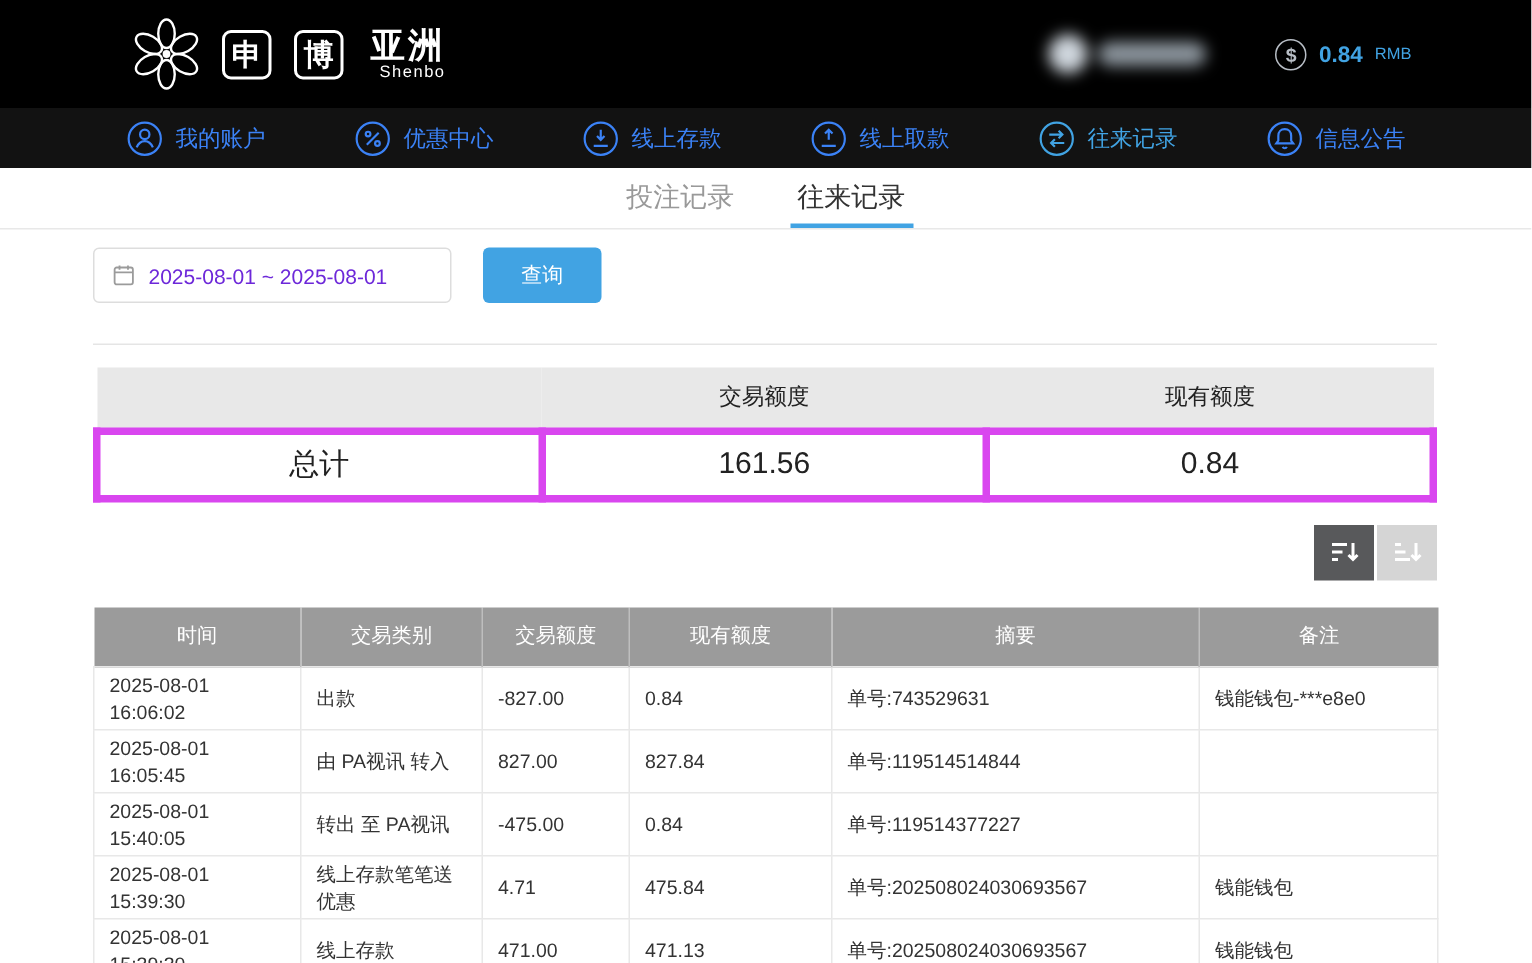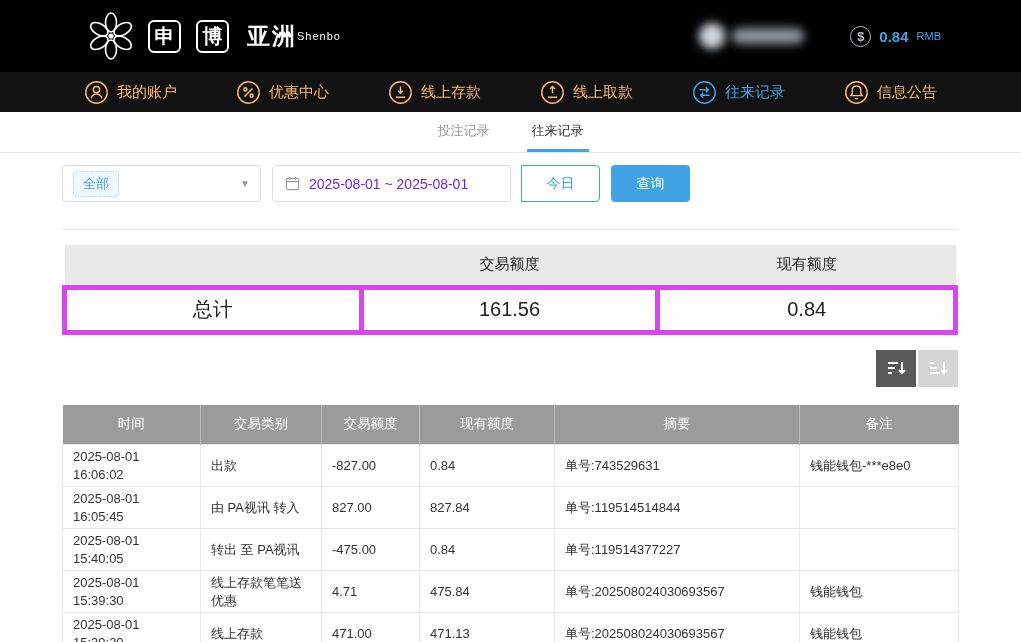--- a/index.html
+++ b/index.html
@@ -7,44 +7,44 @@
     font-family:"Liberation Sans","DejaVu Sans",sans-serif; }
 
   
   .topbar { height:72px; background:#000; display:flex; align-items:center;
     justify-content:space-between; padding:0 80px 0 84px; }
   .logo { display:flex; align-items:center; gap:10px; }
   .flower-svg { flex:0 0 auto; }
   .cnbox { display:inline-flex; align-items:center; justify-content:center;
     width:33px; height:33px; border:2px solid #fff; border-radius:6px;
     color:#fff; font-size:20px; font-weight:bold; margin-right:5px; }
-  .logo-right { display:flex; flex-direction:row; align-items:center; margin-left:3px; }
+  .logo-right { display:flex; flex-direction:column; align-items:flex-end; margin-left:3px; }
   .region { color:#fff; font-size:23px; font-weight:bold; letter-spacing:2px; line-height:1.05; }
   .sub { color:#fff; font-size:11px; letter-spacing:1px; }
   .topbar-right { display:flex; align-items:center; gap:46px; }
   .user-blur { display:flex; align-items:center; gap:7px; filter:blur(5px); }
   .blur-avatar { width:26px; height:26px; border-radius:50%; background:#cfd6dd; }
   .blur-name { width:72px; height:16px; border-radius:8px; background:#8d969e; }
   .balance { display:flex; align-items:center; gap:8px; }
   .dollar-icon { width:21px; height:21px; border-radius:50%; border:1.5px solid #b8bec6;
     color:#b8bec6; font-size:13px; font-weight:bold; display:flex; align-items:center; justify-content:center; }
   .amount { color:#41a3e3; font-size:15px; font-weight:bold; }
   .cur { color:#41a3e3; font-size:11px; }
 
   
   .mainnav { height:40px; background:#121212; display:flex; align-items:center;
     justify-content:space-between; padding:0 84px; }
-  .nav-item { display:flex; align-items:center; gap:8px; color:#fdba74; font-size:15px; cursor:pointer; }
+  .nav-item { display:flex; align-items:center; gap:8px; color:#3b82f6; font-size:15px; cursor:pointer; }
   .nav-item.active { color:#41a3e3; }
   .nav-ico { width:25px; height:25px; }
 
   
   .subtabs { height:41px; border-bottom:1px solid #e8e8e8; background:#fff;
     display:flex; justify-content:center; gap:32px; }
-  .subtab { font-size:13px; color:#999; display:flex; align-items:center;
+  .subtab { font-size:18px; color:#999; display:flex; align-items:center;
     padding:0 5px; border-bottom:3px solid transparent; cursor:pointer;font-family:Liberation Mono, monospace; }
   .subtab.active { color:#333; border-bottom-color:#41a3e3; }
 
   
   .content { padding:0 63px 0 62px; }
   .filters { margin-top:12px; display:flex; align-items:center; height:37px; }
   .select { width:199px; height:37px; border:1px solid #ddd; border-radius:4px;
     display:flex; align-items:center; justify-content:space-between; padding:0 10px;
     margin-right:11px; cursor:pointer; }
   .tag { background:#eef7fe; color:#41a3e3; font-size:13px; padding:3px 9px;
@@ -169,33 +169,28 @@
   </nav>
 
 <div class="subtabs">
     <div class="subtab">投注记录</div>
     <div class="subtab active">往来记录</div>
   </div>
 
 <div class="content">
 
   <div class="filters">
-    <div class="select">
-      <span class="tag">全部</span>
-      <span class="chevron">▼</span>
-    </div>
     <div class="datebox">
       <svg width="15" height="15" viewBox="0 0 16 16" fill="none" stroke="#9b9b9b" stroke-width="1.3">
         <rect x="1.5" y="2.5" width="13" height="12" rx="1.5"></rect>
           <path d="M1.5 6h13M5 1v3M11 1v3"></path>
       </svg>
       <span>2025-08-01 ~ 2025-08-01</span>
     </div>
     <div class="quick-group">
-        <button class="quick active">今日</button>
       </div>
     <button class="query">查询</button>
   </div>
 
   <hr class="divider">
 
   <table class="summary">
     <colgroup>
         <col style="width:33.3%">
         <col style="width:33.3%">

